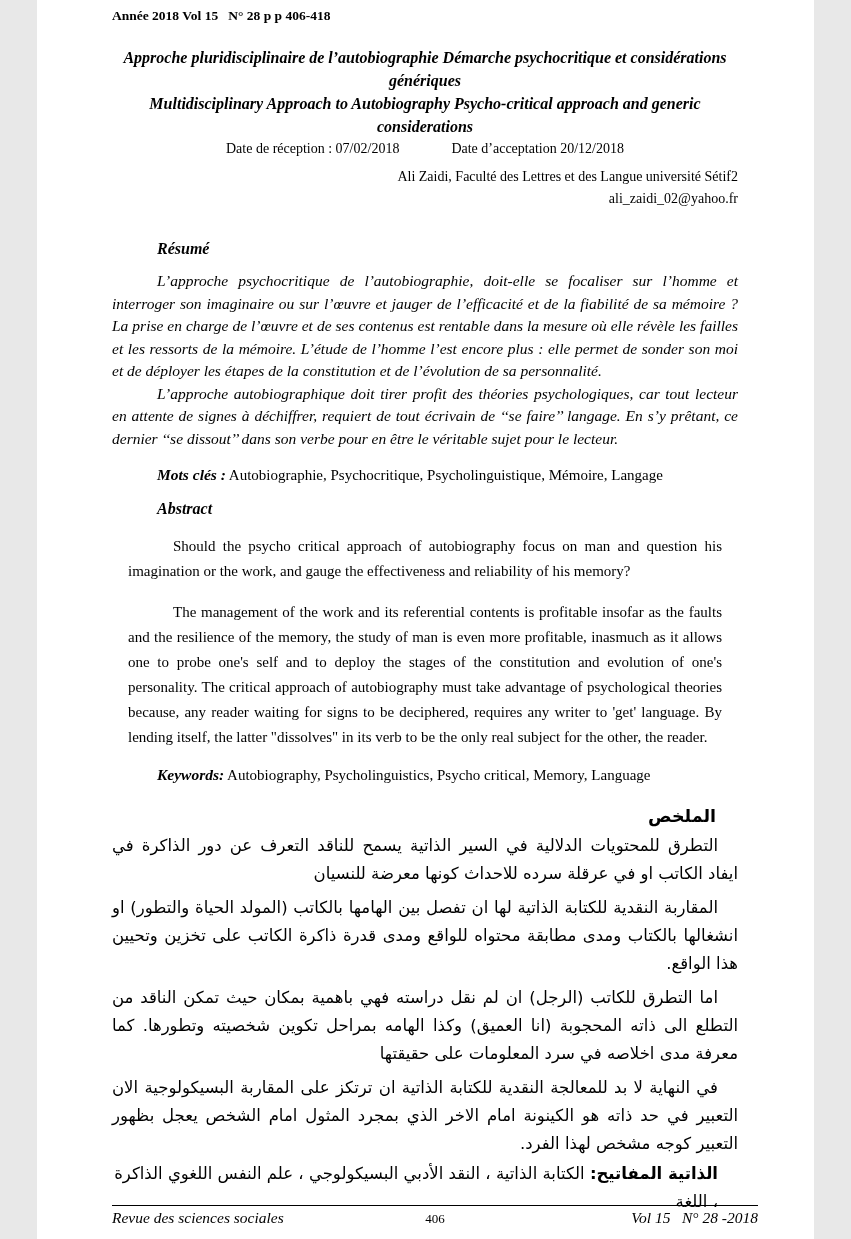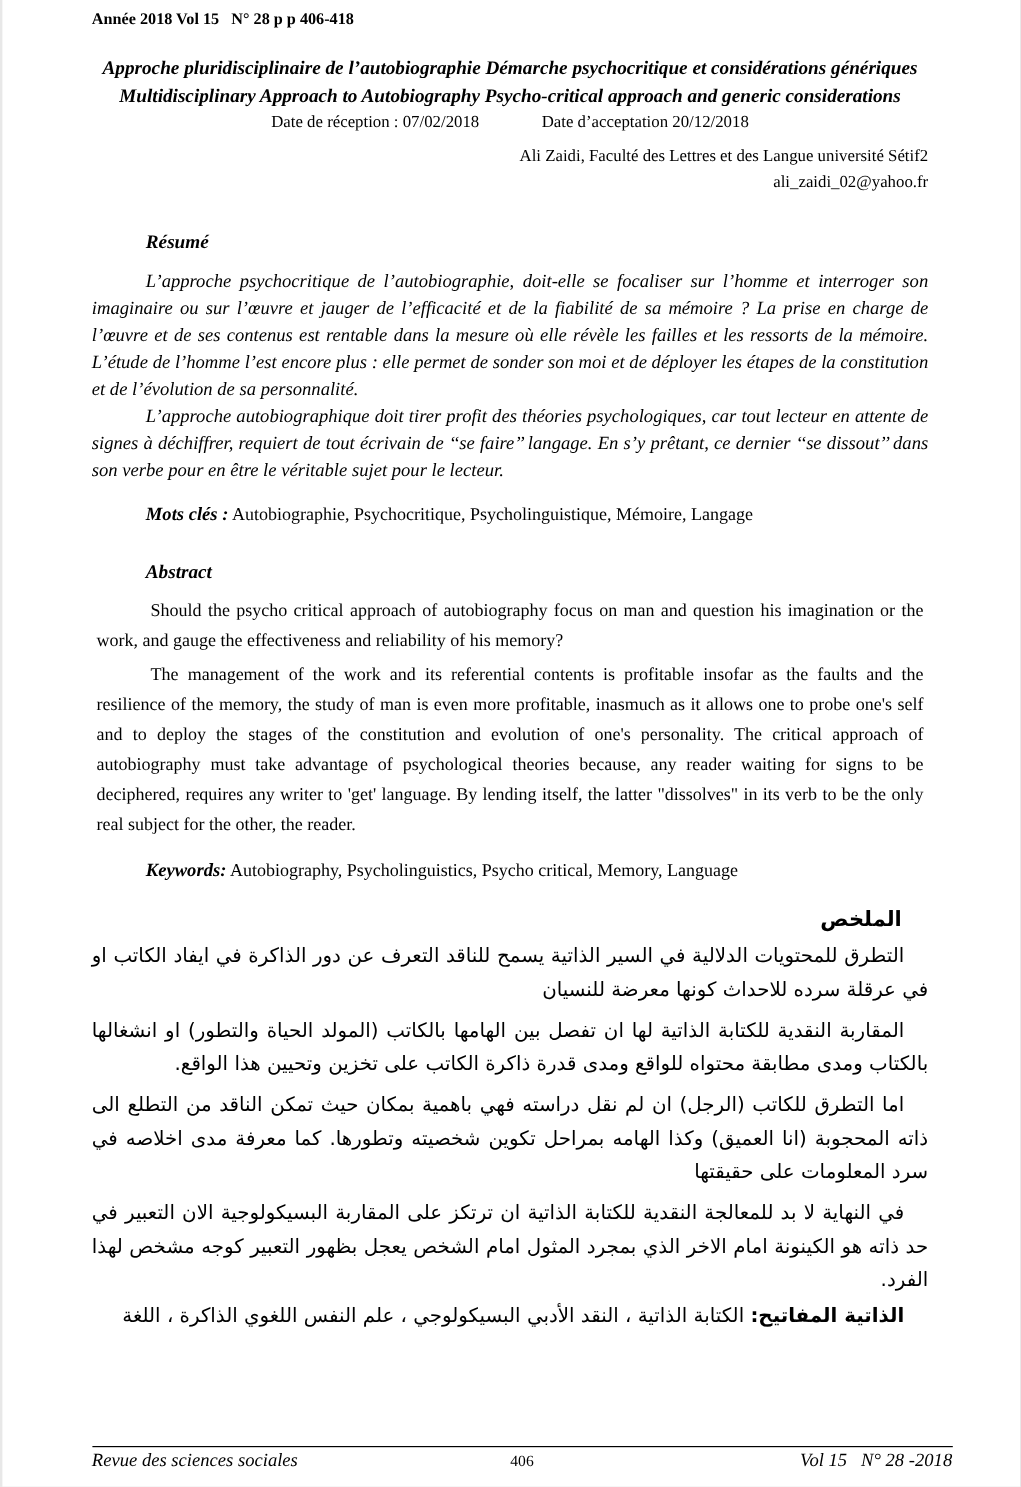--- a/index.html
+++ b/index.html
@@ -1,18 +1,18 @@
 <!DOCTYPE html>
 <html lang="fr"><head>
 <meta charset="utf-8">
 <style>
   html,body { margin:0; padding:0; background:#e8e8e8; }
   .page {
     position:relative;
-    width:848px; height:1239px;
+    width:777px; height:1239px;
     margin:0 auto;
     background:#ffffff;
     color:#000000;
     font-family:"Liberation Serif","DejaVu Serif",serif;
     overflow:hidden;
   }
   .content { padding:8px 76px 0 75px; }
 
   .meta-line {
     font-weight:bold;
@@ -40,38 +40,38 @@
   .author-block { text-align:right; font-size:14px; margin-top:9px; line-height:22px; }
 
   .section-heading {
     font-weight:bold;
     font-style:italic;
     font-size:16px;
     padding-left:45px;
     margin:0;
   }
   .h-resume   { margin-top:30px; }
-  .h-abstract { margin-top:31px; }
+  .h-abstract { margin-top:16px; }
 
   .fr-para {
     font-style:italic;
     font-size:15.5px;
     line-height:22.5px;
     text-align:justify;
     text-indent:45px;
     margin:0;
   }
   .fr-block { margin-top:12px; }
 
   .en-para {
     font-size:15px;
     line-height:25px;
     text-align:justify;
     text-indent:45px;
-    margin:4px;
+    margin:16px;
   }
   .en-block { margin-top:10px; }
 
   .kw-line { padding-left:45px; margin-top:16px; font-size:15px; }
   .kw-label { font-weight:bold; font-style:italic; font-size:15.5px; }
 
   .ar-section {
     direction:rtl;
     font-family:"DejaVu Sans","Liberation Sans",sans-serif;
     font-size:16.5px;

